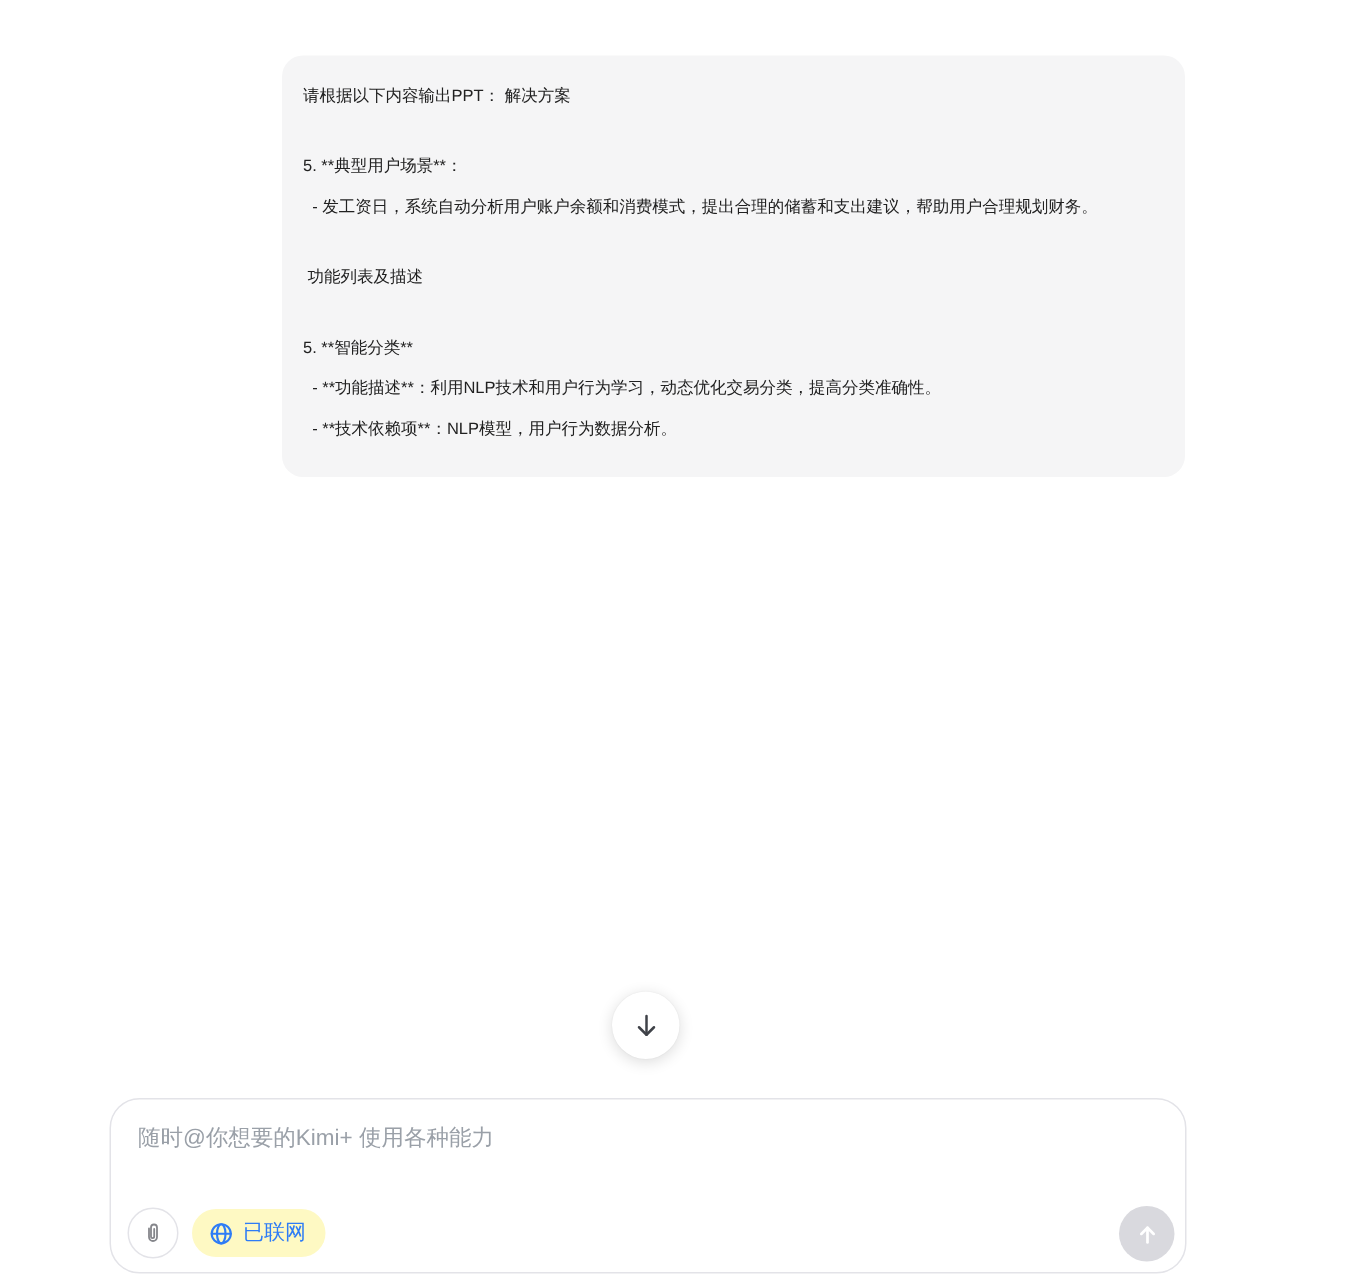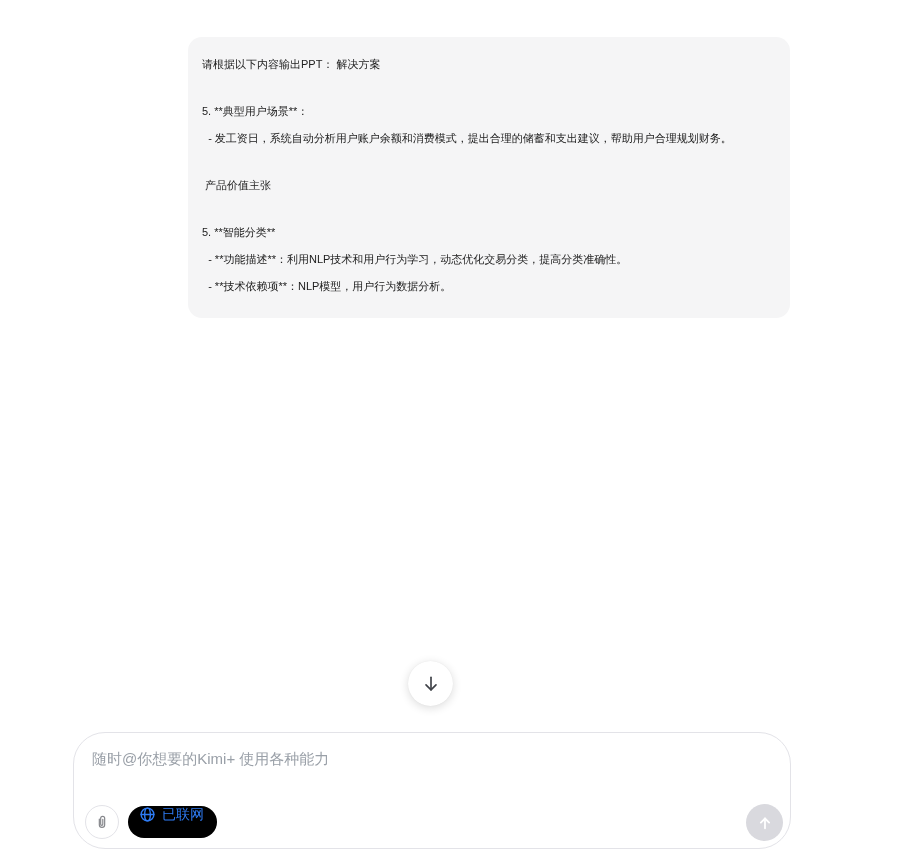--- a/index.html
+++ b/index.html
@@ -56,21 +56,21 @@
   
   .composer {
     position: absolute;
     left: 73px;
     top: 732px;
     width: 718px;
     height: 117px;
     box-sizing: border-box;
     background: #ffffff;
     border: 1px solid #e3e3e8;
-    border-radius: 32px;
+    border-radius: 20px;
     z-index: 4;
   }
   .composer textarea {
     position: absolute;
     left: 16px;
     top: 12px;
     width: 670px;
     height: 54px;
     border: none;
     outline: none;
@@ -99,23 +99,23 @@
     box-sizing: border-box;
     display: flex;
     align-items: center;
     justify-content: center;
     cursor: pointer;
   }
   .web-badge {
     height: 32px;
     padding: 0 13px 0 11px;
     border-radius: 16px;
-    background: #000000;
+    background: #fef9c3;
     display: flex;
-    align-items: flex-start;
+    align-items: center;
     gap: 6px;
     color: #2e7cf6;
     font-size: 14px;
     cursor: pointer;
   }
   .send-btn {
     position: absolute;
     right: 7px;
     bottom: 7px;
     width: 37px;
@@ -130,21 +130,21 @@
 </style>
 </head>
 <body>
 
 <div class="page">
 
   <div class="user-bubble">
     <p>请根据以下内容输出PPT： 解决方案</p>
     <p>5. **典型用户场景**：
   - 发工资日，系统自动分析用户账户余额和消费模式，提出合理的储蓄和支出建议，帮助用户合理规划财务。</p>
-    <p> 产品价值主张</p>
+    <p> 功能列表及描述</p>
     <p>5. **智能分类**
   - **功能描述**：利用NLP技术和用户行为学习，动态优化交易分类，提高分类准确性。
   - **技术依赖项**：NLP模型，用户行为数据分析。</p>
   </div>
 
   <div class="scroll-down-btn">
     <span style="display:flex;">
       <svg width="20" height="20" viewBox="0 0 24 24" fill="none" stroke="#3f4248" stroke-width="2" stroke-linecap="round" stroke-linejoin="round">
         <line x1="12" y1="4" x2="12" y2="19"></line>
         <polyline points="6,13 12,19 18,13"></polyline>

